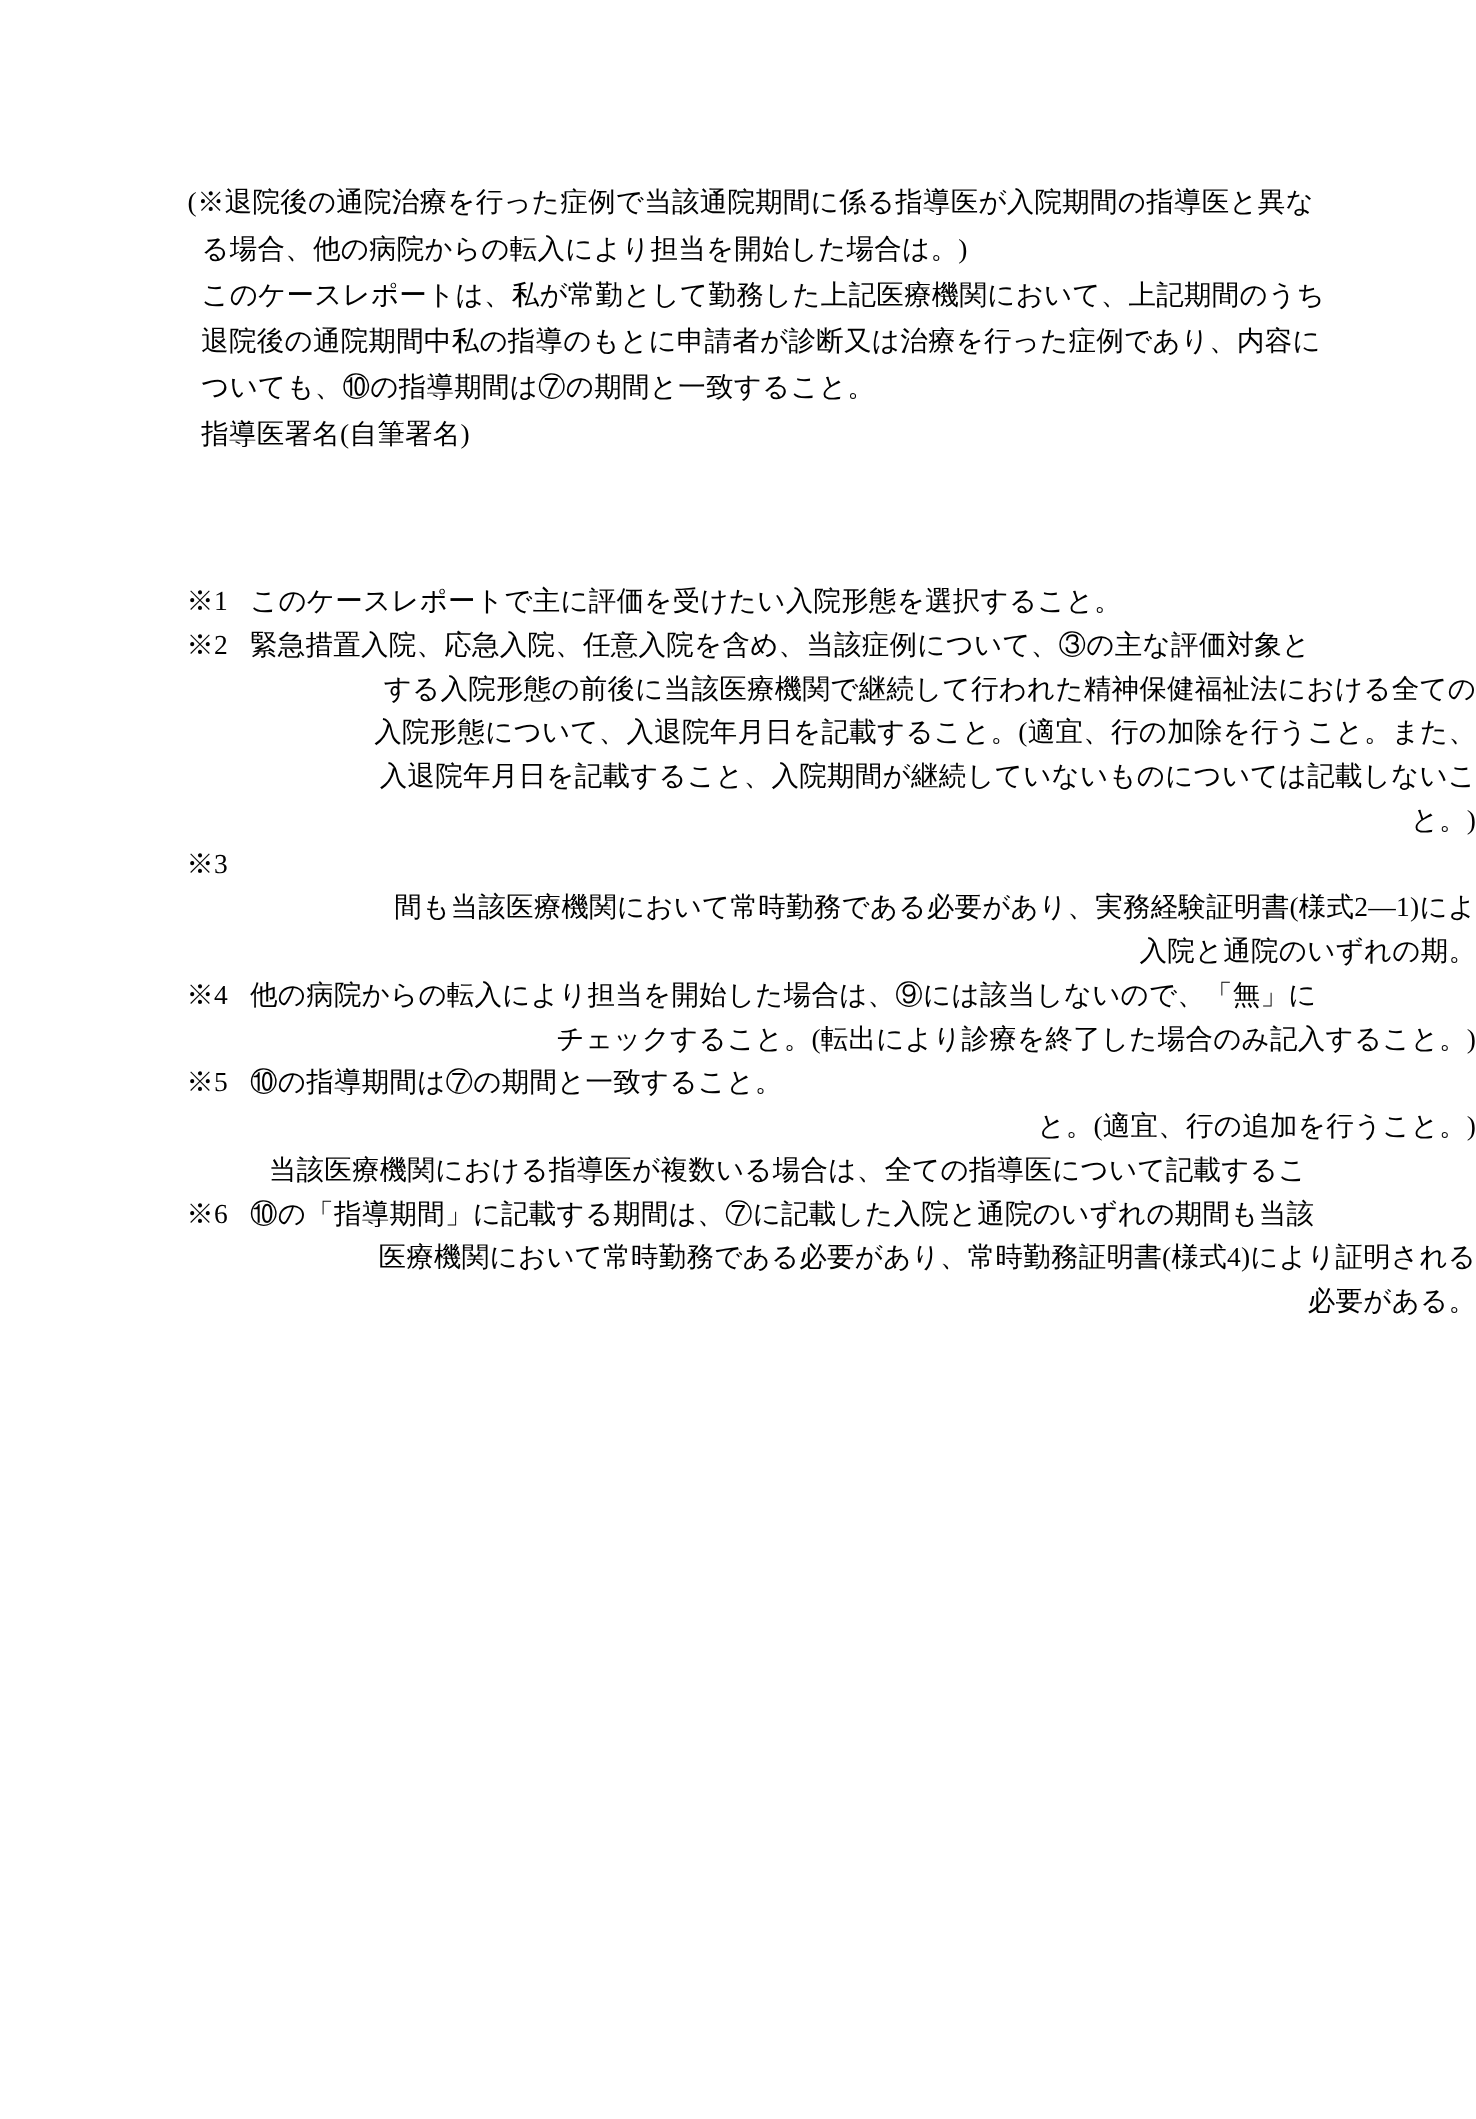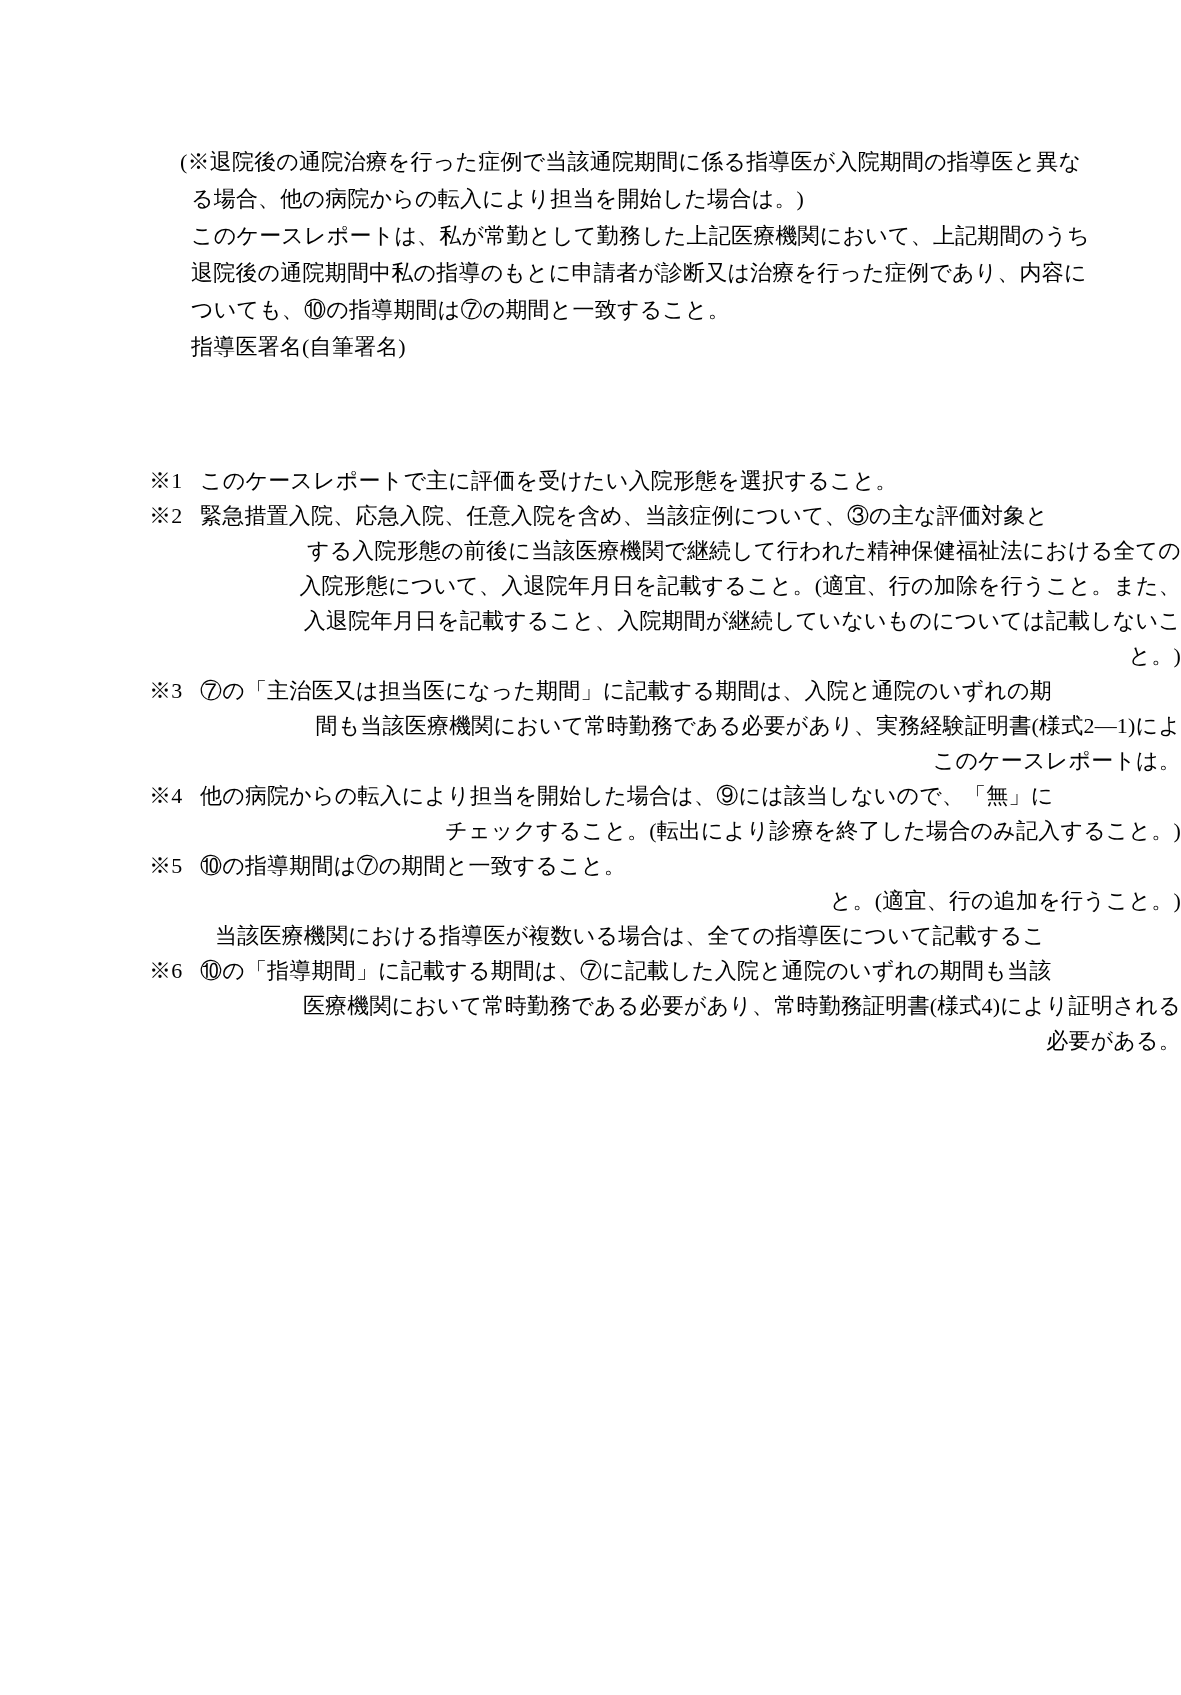--- a/index.html
+++ b/index.html
@@ -23,21 +23,20 @@
     position: absolute;
     top: 143px;
     left: 0;
     width: 100%;
   }
   .cert-line {
     line-height: 37px;
     height: 37px;
     padding-left: 161px;
     white-space: nowrap;
-    margin-left: 30px;
   }
   .cert-line.hang {
     padding-left: 150px; 
   }
   
   .notes-block {
     position: absolute;
     top: 463px;
     left: 0;
     width: 100%;
@@ -76,24 +75,24 @@
       <span class="note-marker">※1</span><span>このケースレポートで主に評価を受けたい入院形態を選択すること。</span>
     </div>
     <div class="note-line first">
       <span class="note-marker">※2</span><span>緊急措置入院、応急入院、任意入院を含め、当該症例について、③の主な評価対象と</span>
     </div>
     <div class="note-line cont">する入院形態の前後に当該医療機関で継続して行われた精神保健福祉法における全ての</div>
     <div class="note-line cont">入院形態について、入退院年月日を記載すること。(適宜、行の加除を行うこと。また、</div>
     <div class="note-line cont">入退院年月日を記載すること、入院期間が継続していないものについては記載しないこ</div>
     <div class="note-line cont">と。)</div>
     <div class="note-line first">
-      <span class="note-marker">※3</span><span>⑦の「主治医又は担当医になった期間」に記載する期間は、入院と通院のいずれの期</span>
+      <span class="note-marker">※3</span>
     </div>
     <div class="note-line cont">間も当該医療機関において常時勤務である必要があり、実務経験証明書(様式2—1)によ</div>
-    <div class="note-line cont">このケースレポートは。</div>
+    <div class="note-line cont">入院と通院のいずれの期。</div>
     <div class="note-line first">
       <span class="note-marker">※4</span><span>他の病院からの転入により担当を開始した場合は、⑨には該当しないので、「無」に</span>
     </div>
     <div class="note-line cont">チェックすること。(転出により診療を終了した場合のみ記入すること。)</div>
     <div class="note-line first">
       <span class="note-marker">※5</span><span>⑩の指導期間は⑦の期間と一致すること。</span>
     </div>
     <div class="note-line cont">と。(適宜、行の追加を行うこと。)</div>
     <div class="note-line cont-deep">当該医療機関における指導医が複数いる場合は、全ての指導医について記載するこ</div>
     <div class="note-line first">

